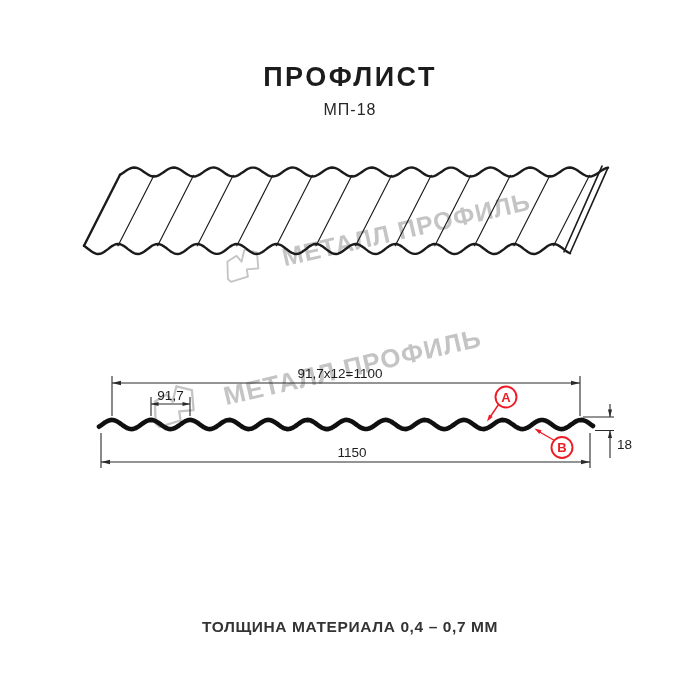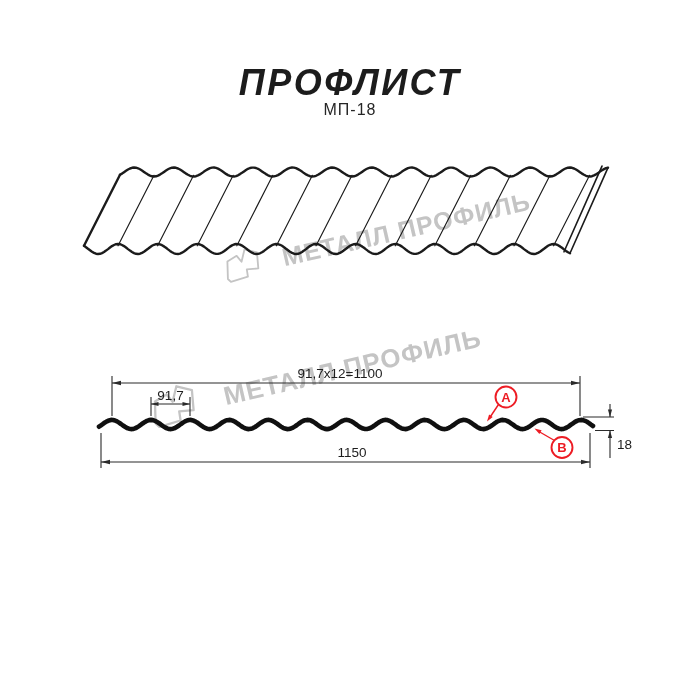--- a/index.html
+++ b/index.html
@@ -1,21 +1,21 @@
 <!DOCTYPE html>
 <html style="--accent: #ed1c24; --wmcolor: #c4c4c4;"><head>
 <meta charset="utf-8">
 <style>
   html,body{margin:0;padding:0;background:#ffffff;}
   #page{position:relative;width:700px;height:700px;background:#fff;overflow:hidden;
         font-family:"Liberation Sans", sans-serif;}
 
   
   .title{position:absolute;left:0;top:62px;width:700px;text-align:center;
-         font-size:36px;font-weight:800;letter-spacing:2.5px;color:#1c1c1c;font-style:italic;}
+         font-size:27px;font-weight:800;letter-spacing:2.5px;color:#1c1c1c;}
   .subtitle{position:absolute;left:0;top:101px;width:700px;text-align:center;
             font-size:16px;font-weight:400;letter-spacing:1px;color:#262626;}
   .footer{position:absolute;left:0;top:618px;width:700px;text-align:center;
           font-size:15.5px;font-weight:700;letter-spacing:.6px;color:#333;}
 
   
   .wm{position:absolute;display:flex;align-items:center;gap:6px;
       transform:rotate(-13deg);transform-origin:left center;pointer-events:none;}
   .wm-text{font-weight:700;color:var(--wmcolor);letter-spacing:1px;white-space:nowrap;}
   #wm1 .wm-text{font-size:25px;}
@@ -111,13 +111,14 @@
     </g>
 
     <g>
       <line class="accent-line" x1="554.5" y1="440.5" x2="538" y2="431"></line>
       <polygon class="accent-fill" points="534.5,428.5 539.4,434 541.6,430.2"></polygon>
       <circle class="callout-circle" cx="562" cy="447.5" r="10.5"></circle>
       <text class="callout-letter" x="562" y="452">B</text>
     </g>
   </svg>
 
+  <div class="footer">ТОЛЩИНА МАТЕРИАЛА 0,4 – 0,7 ММ</div>
 </div>
 
 </body></html>

